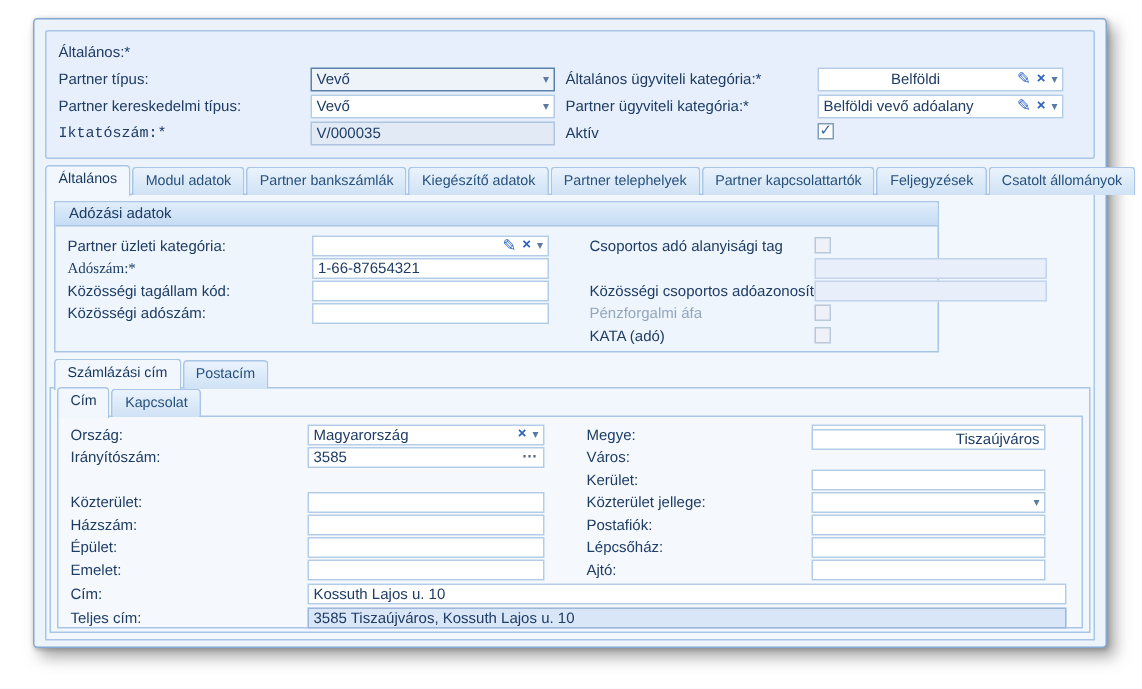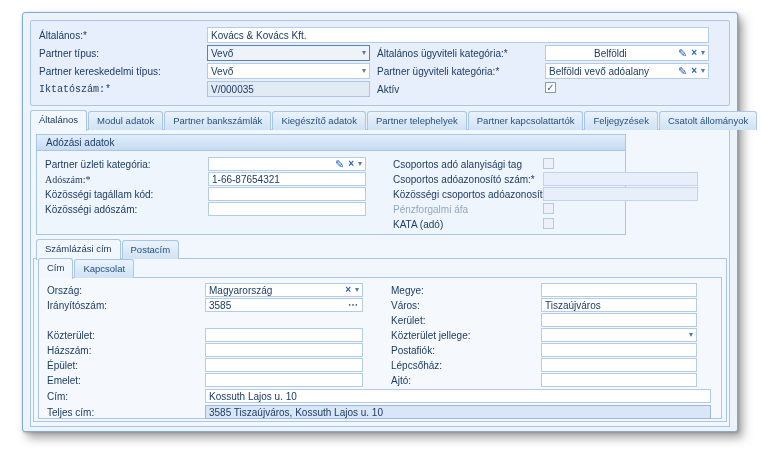--- a/index.html
+++ b/index.html
@@ -51,23 +51,20 @@
     color:#1e3c64;line-height:15px;padding-left:9px;
   }
 </style>
 </head>
 <body>
 
 <div class="window">
 
   <div class="panel" style="left:7px;top:7px;width:700px;height:86px;">
     <div class="lbl" style="left:8px;top:8px;">Általános:*</div>
-    <div class="ctl" style="left:176px;top:6px;width:502px;">
-      <span class="val">Kovács &amp; Kovács Kft.</span>
-    </div>
 
     <div class="lbl" style="left:8px;top:26px;">Partner típus:</div>
     <div class="ctl focus" style="left:176px;top:24px;width:163px;">
       <span class="val">Vevő</span>
       <span class="ico arr">▾</span>
     </div>
     <div class="lbl" style="left:346px;top:26px;">Általános ügyviteli kategória:*</div>
     <div class="ctl" style="left:514px;top:24px;width:164px;padding-left:48px;">
       <span class="val">Belföldi</span>
       <span class="ico edit">✎</span>
@@ -119,21 +116,20 @@
         <span class="ico clear">×</span>
         <span class="ico arr">▾</span>
       </div>
       <div class="lbl" style="left:356px;top:23px;">Csoportos adó alanyisági tag</div>
       <div class="cb dis" style="left:506px;top:23px;"></div>
 
       <div class="lbl" style="left:8px;top:38px;font-family:Liberation Serif, serif;">Adószám:*</div>
       <div class="ctl h14" style="left:171px;top:37px;width:158px;">
         <span class="val">1-66-87654321</span>
       </div>
-      <div class="lbl" style="left:356px;top:38px;">Csoportos adóazonosító szám:*</div>
       <div class="ctl h14 dis" style="left:506px;top:37px;width:155px;">
         <span class="val"></span>
       </div>
 
       <div class="lbl" style="left:8px;top:53px;">Közösségi tagállam kód:</div>
       <div class="ctl h14" style="left:171px;top:52px;width:158px;">
         <span class="val"></span>
       </div>
       <div class="lbl" style="left:356px;top:53px;">Közösségi csoportos adóazonosító szám:</div>
       <div class="ctl h14 dis" style="left:506px;top:52px;width:155px;">
@@ -175,21 +171,21 @@
         <div class="ctl h14" style="left:502px;top:5px;width:156px;">
           <span class="val"></span>
         </div>
 
         <div class="lbl" style="left:8px;top:21px;">Irányítószám:</div>
         <div class="ctl h14" style="left:166px;top:20px;width:158px;">
           <span class="val">3585</span>
           <span class="ico ell">⋯</span>
         </div>
         <div class="lbl" style="left:352px;top:21px;">Város:</div>
-        <div class="ctl h14" style="left:502px;top:20px;width:156px;">
+        <div class="ctl h14" style="left:502px;top:8px;width:156px;text-align:right;">
           <span class="val">Tiszaújváros</span>
         </div>
 
         <div class="lbl" style="left:352px;top:36px;">Kerület:</div>
         <div class="ctl h14" style="left:502px;top:35px;width:156px;">
           <span class="val"></span>
         </div>
 
         <div class="lbl" style="left:8px;top:51px;">Közterület:</div>
         <div class="ctl h14" style="left:166px;top:50px;width:158px;">

